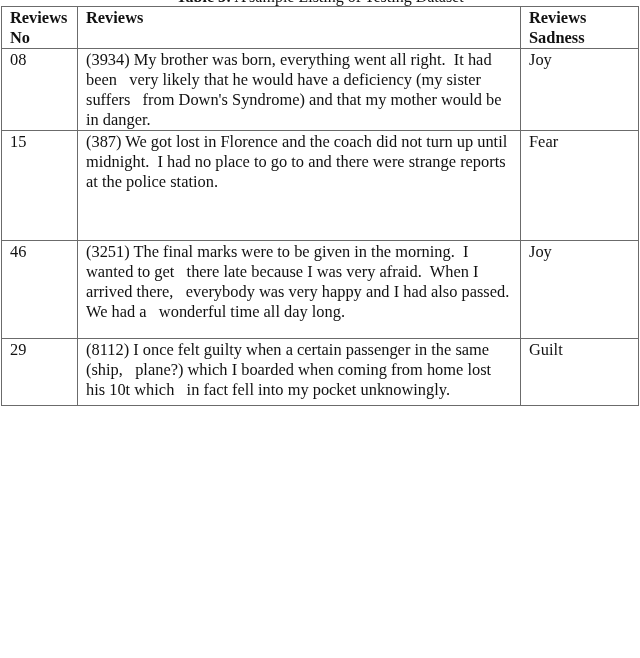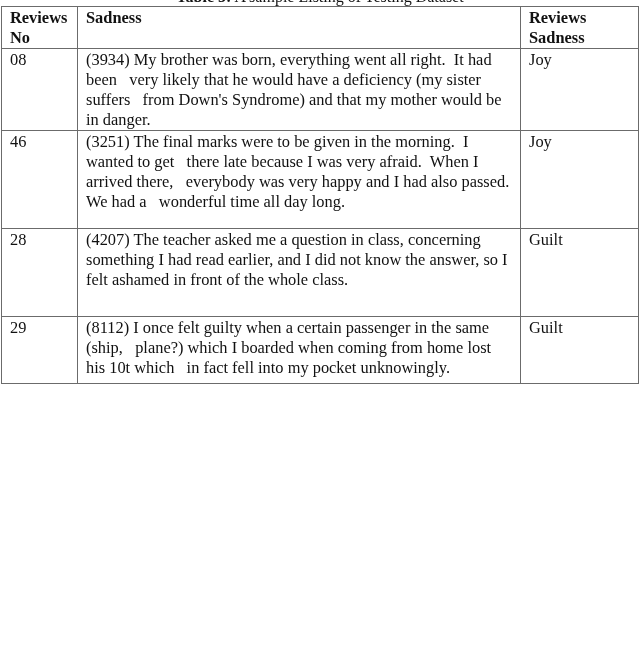--- a/index.html
+++ b/index.html
@@ -68,39 +68,39 @@
 
 <table class="data">
   <colgroup>
     <col class="c-no">
     <col class="c-review">
     <col class="c-emotion">
   </colgroup>
   <thead>
     <tr class="h-head">
       <th>Reviews No</th>
-      <th>Sadness</th>
+      <th>Reviews</th>
       <th>Reviews Sadness</th>
     </tr>
   </thead>
   <tbody>
     <tr class="h-r0">
       <td>08</td>
       <td class="review-text">(3934) My brother was born, everything went all right.  It had been   very likely that he would have a deficiency (my sister suffers   from Down's Syndrome) and that my mother would be in danger.</td>
       <td>Joy</td>
     </tr>
+    <tr class="h-r2">
+      <td>15</td>
+      <td class="review-text">(387) We got lost in Florence and the coach did not turn up until   midnight.  I had no place to go to and there were strange reports   at the police station.</td>
+      <td>Fear</td>
+    </tr>
     <tr class="h-r3">
       <td>46</td>
       <td class="review-text">(3251) The final marks were to be given in the morning.  I wanted to get   there late because I was very afraid.  When I arrived there,   everybody was very happy and I had also passed.  We had a   wonderful time all day long.</td>
       <td>Joy</td>
-    </tr>
-    <tr class="h-r4">
-      <td>28</td>
-      <td class="review-text">(4207) The teacher asked me a question in class, concerning something I had read earlier, and I did not know the answer, so I   felt ashamed in front of the whole class.</td>
-      <td>Guilt</td>
     </tr>
     <tr class="h-r5">
       <td>29</td>
       <td class="review-text">(8112) I once felt guilty when a certain passenger in the same (ship,   plane?) which I boarded when coming from home lost his 10t which   in fact fell into my pocket unknowingly.</td>
       <td>Guilt</td>
     </tr>
   </tbody>
 </table>
 
 </body></html>

